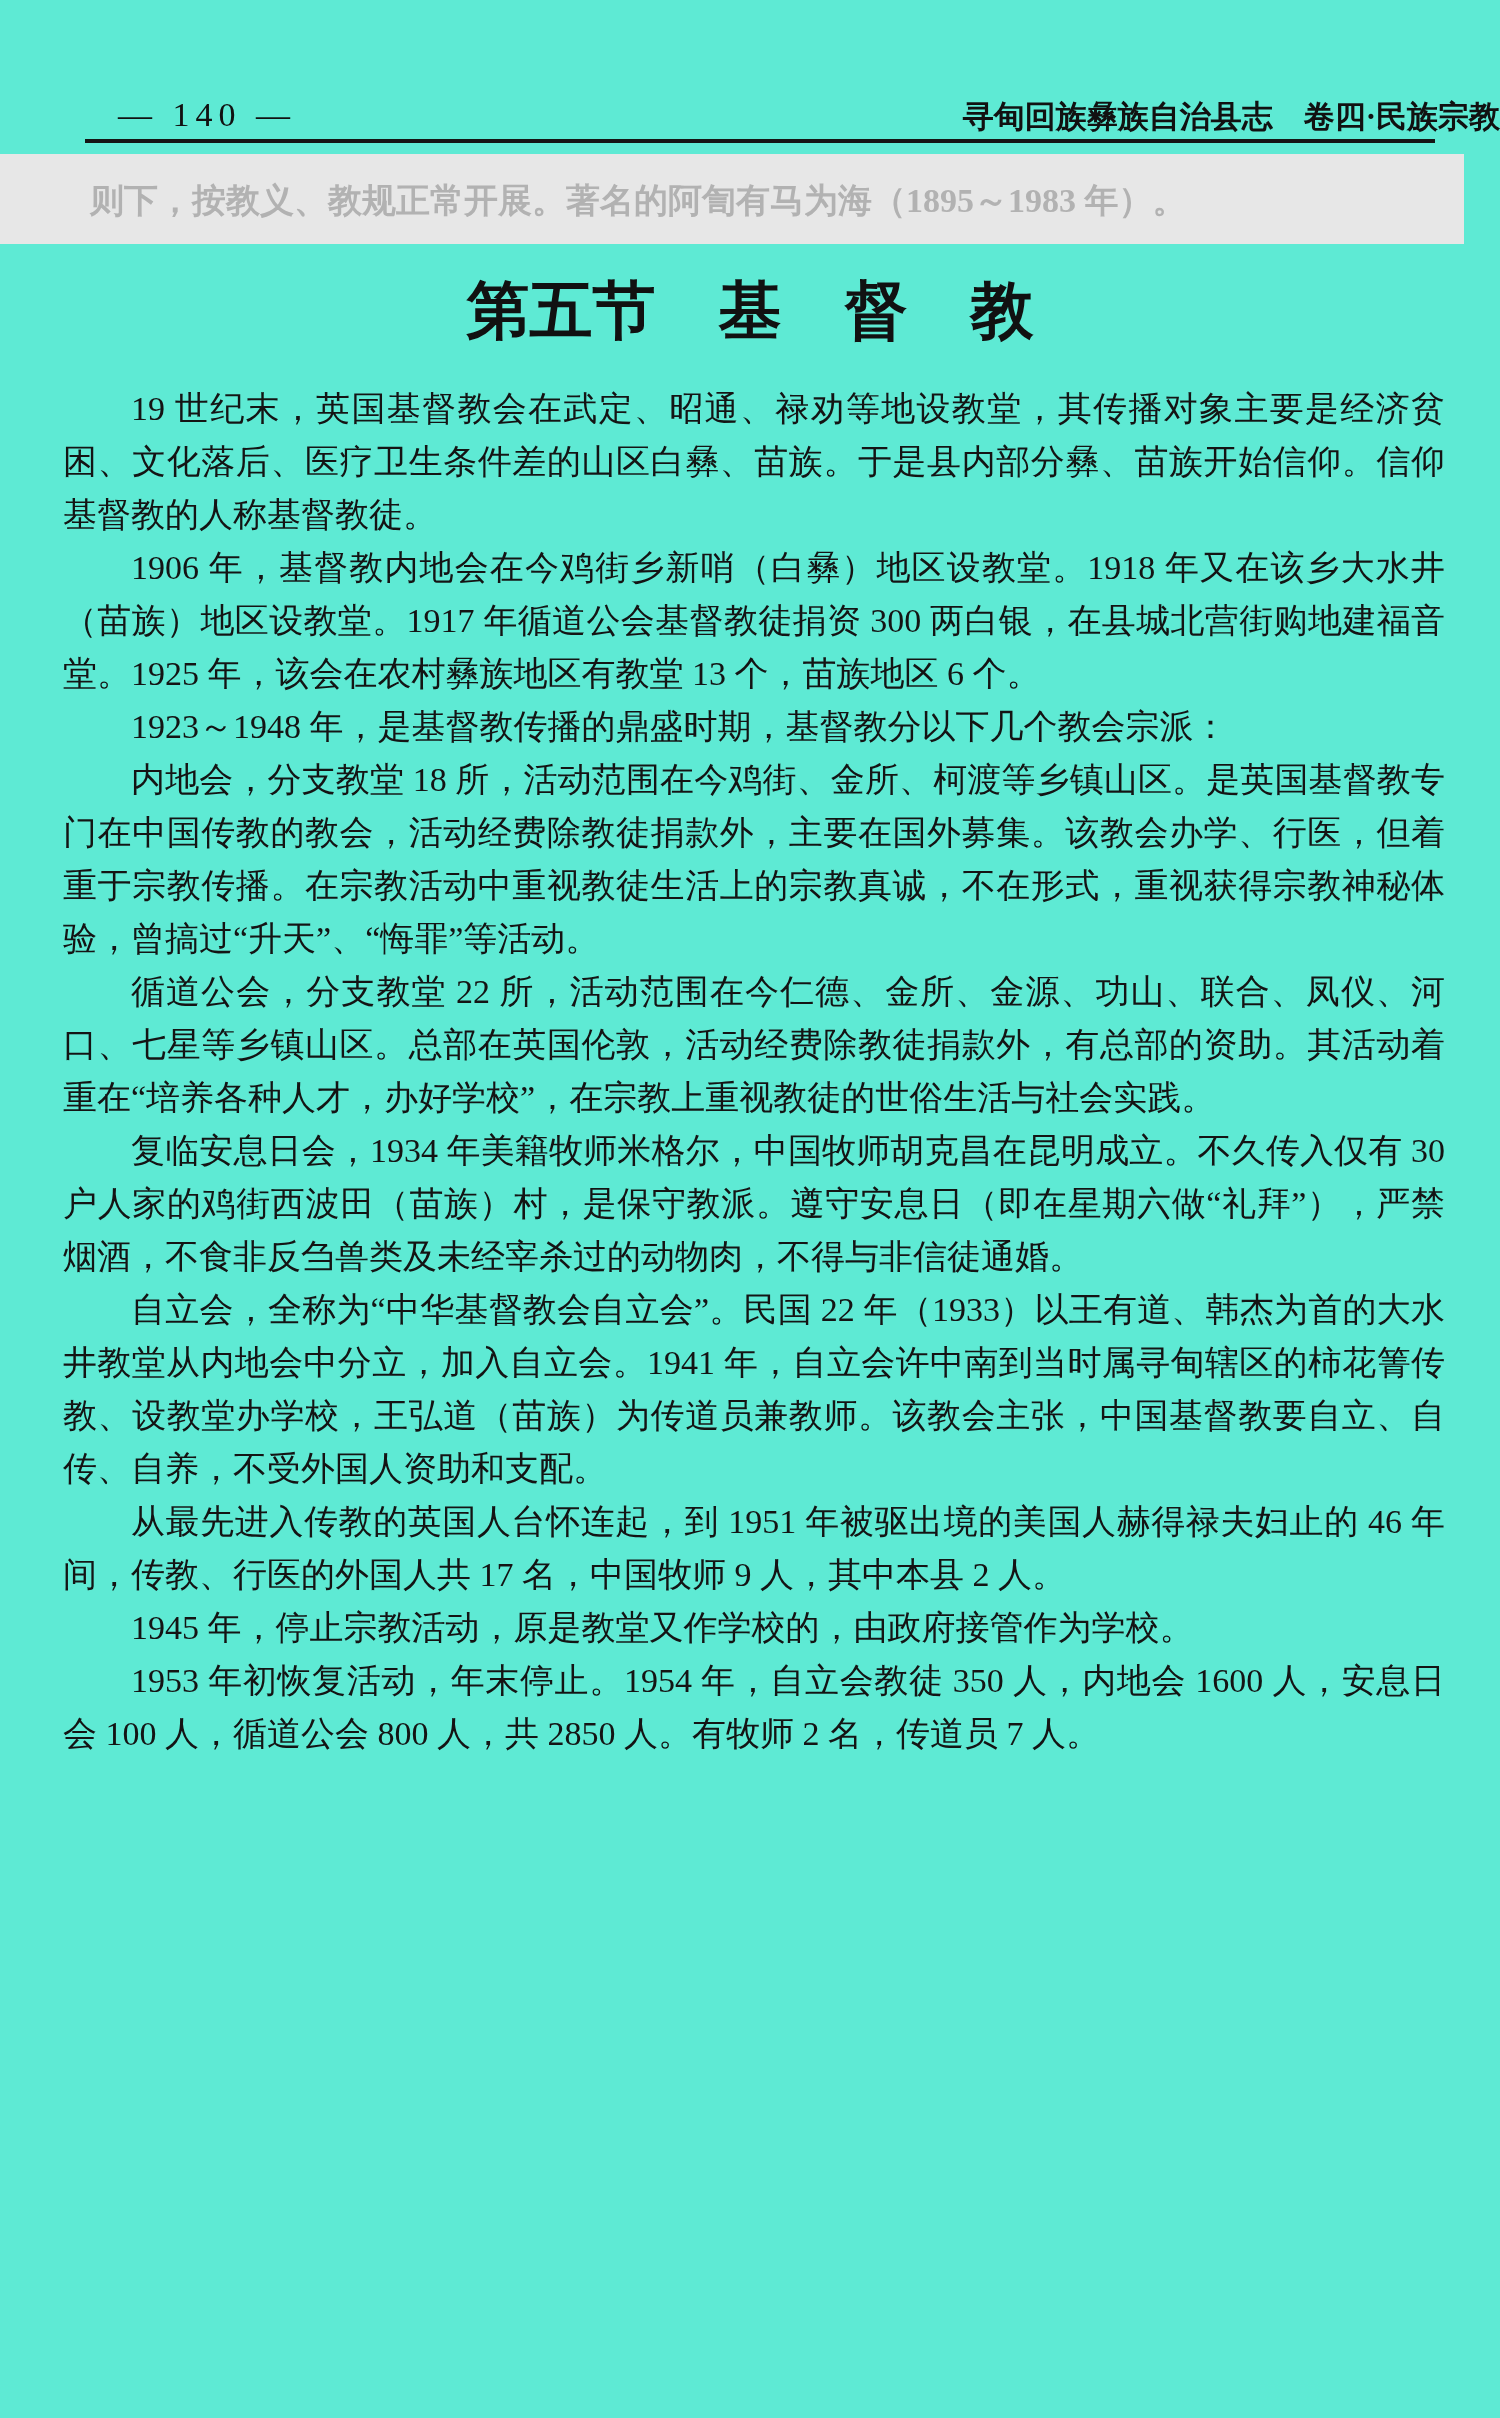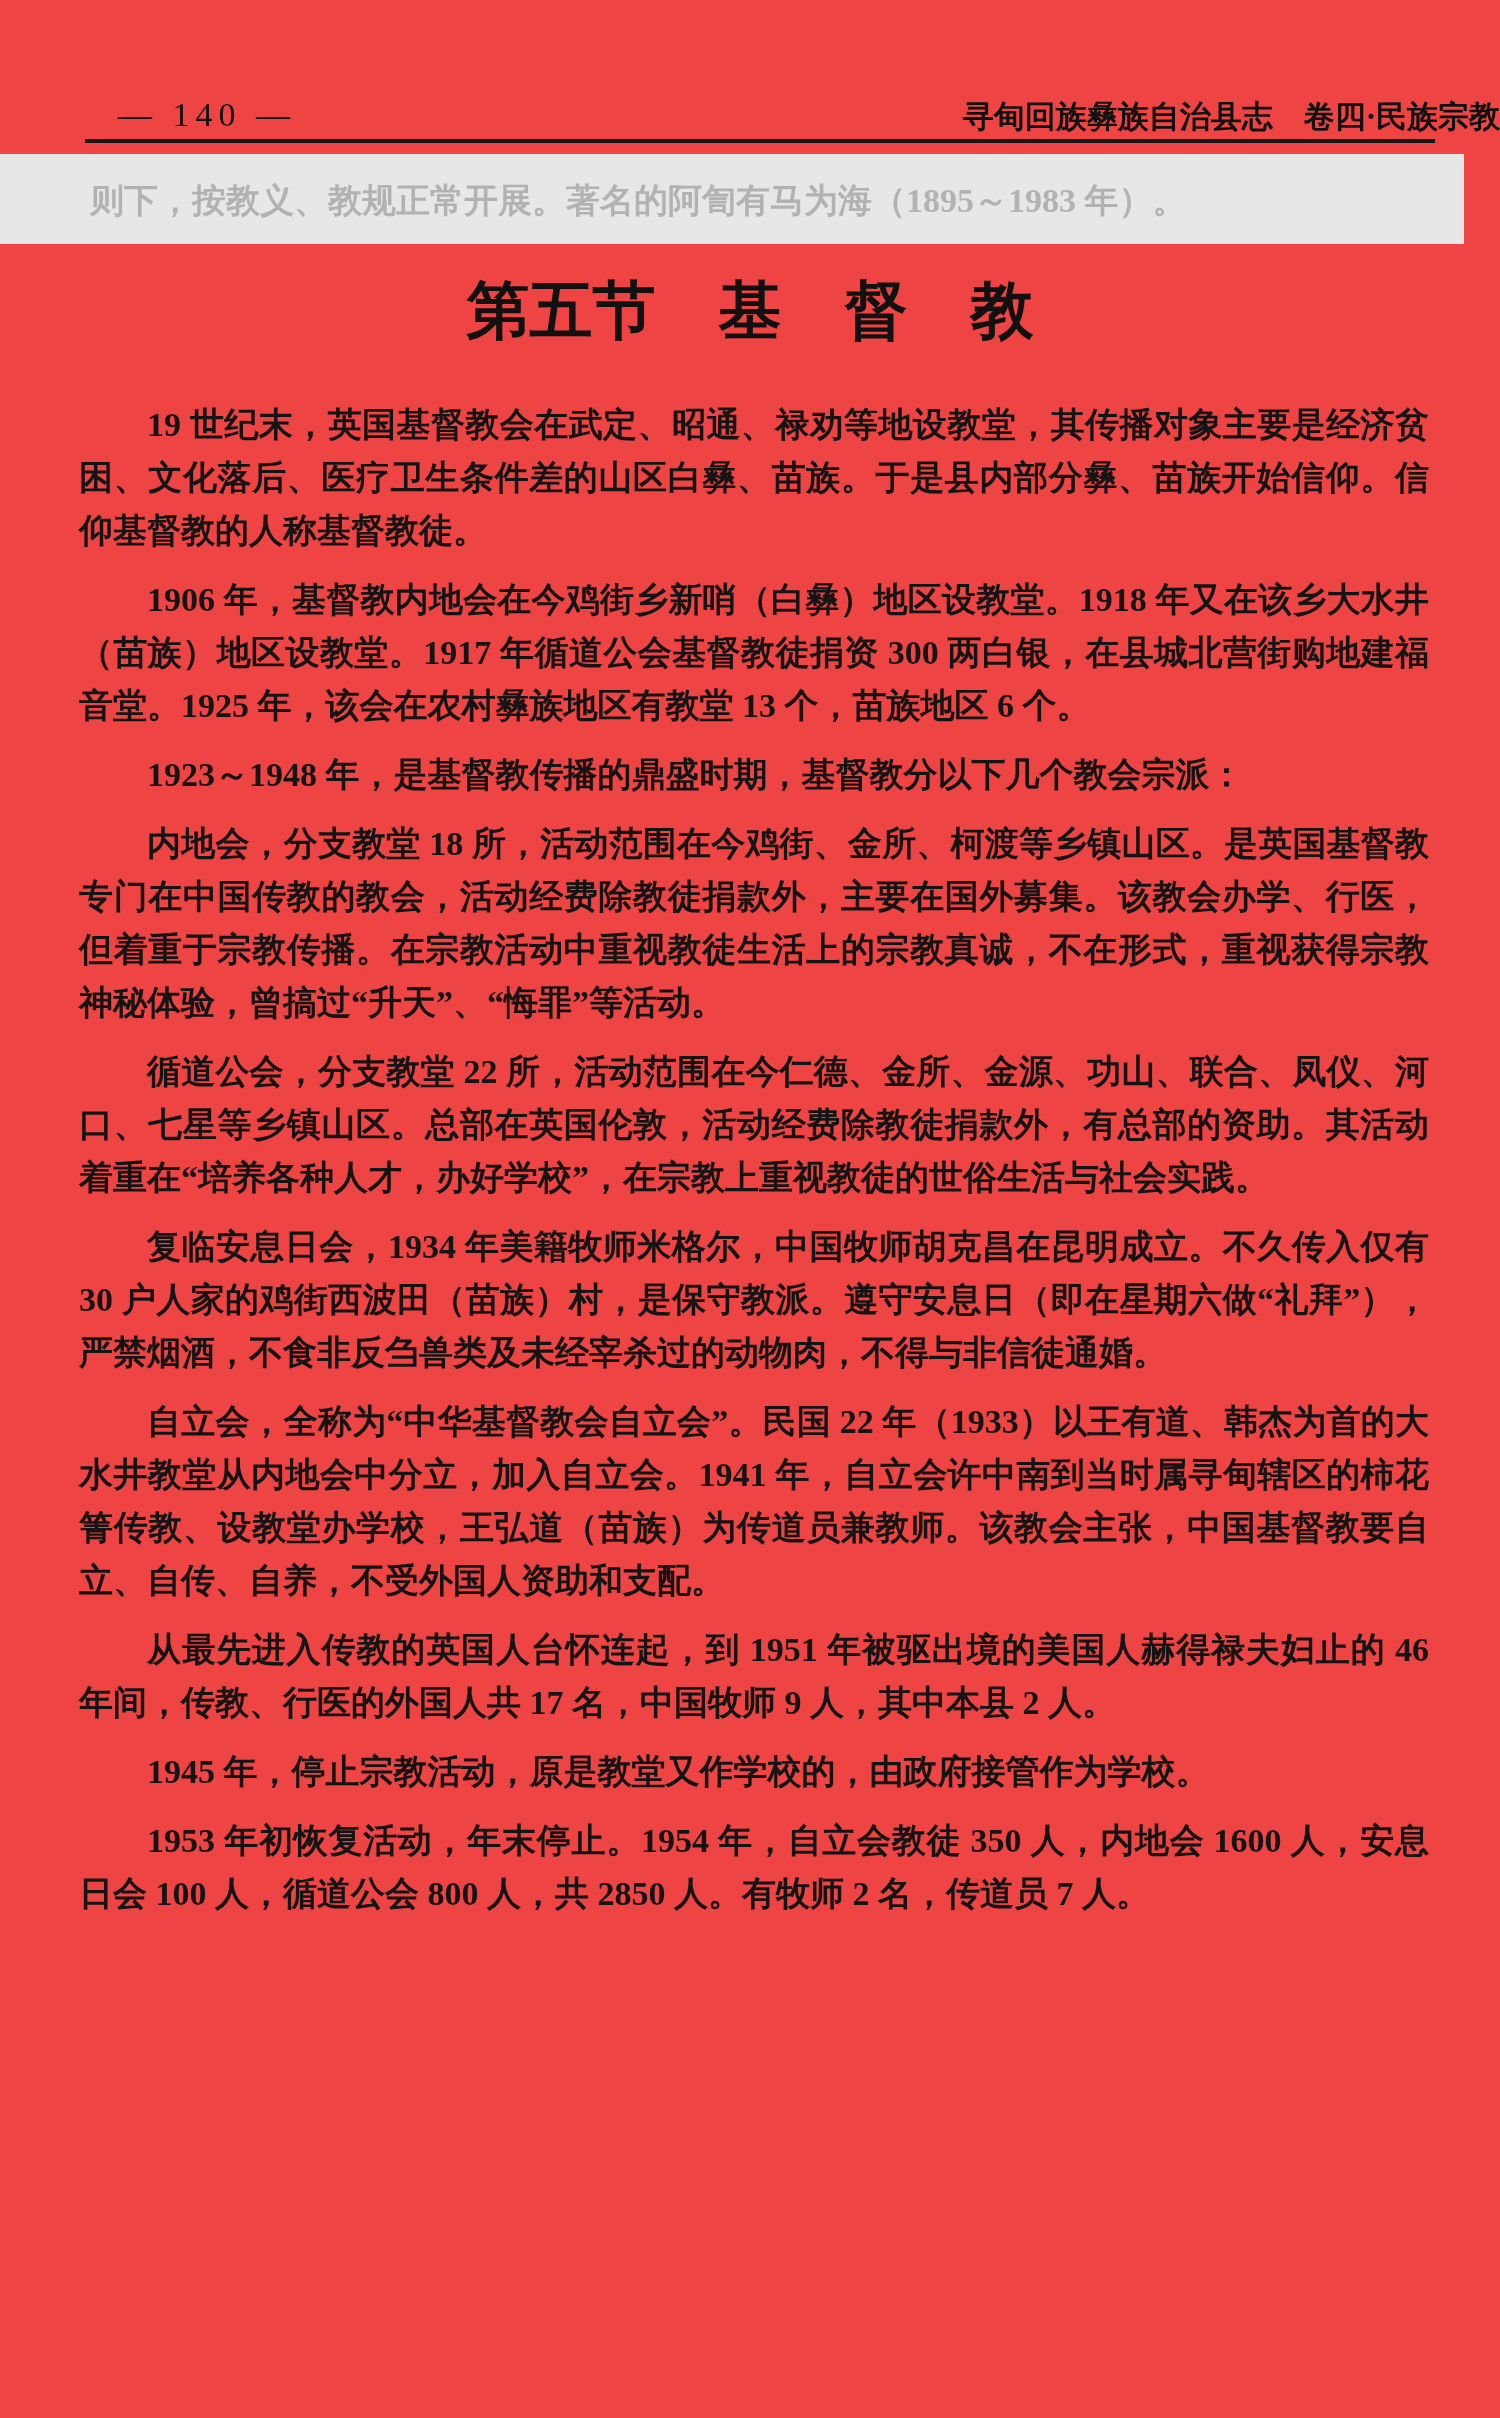--- a/index.html
+++ b/index.html
@@ -4,21 +4,21 @@
 <style>
   html, body {
     margin: 0;
     padding: 0;
     background: #ffffff;
   }
   .page {
     position: relative;
     width: 1500px;
     height: 2418px;
-    background: #ef4444;
+    background: #5eead4;
     font-family: "Liberation Serif", "DejaVu Serif", serif;
     color: #111111;
     overflow: hidden;
   }
   .running-header {
     position: absolute;
     top: 96px;
     left: 0;
     width: 100%;
     height: 46px;
@@ -83,24 +83,23 @@
     position: absolute;
     top: 382px;
     left: 63px;
     width: 1382px;
     font-size: 34px;
     line-height: 53px;
     text-align: justify;
     color: #141414;
   }
   .body-text p {
-    margin: 16px;
+    margin: 0;
     padding: 0;
     text-indent: 2em;
-    font-weight: bold;
   }
 </style>
 </head>
 <body>
 
 <div class="page">
 
   <div class="running-header">
     <span class="page-number">— 140 —</span>
     <span class="book-title">寻甸回族彝族自治县志　卷四·民族宗教</span>

